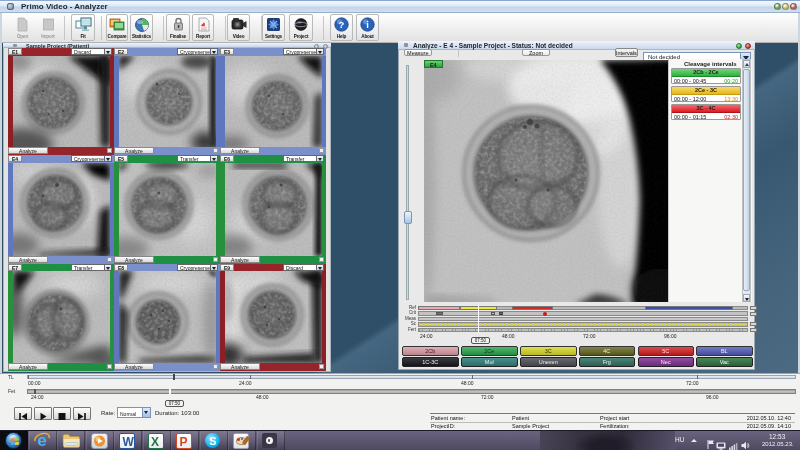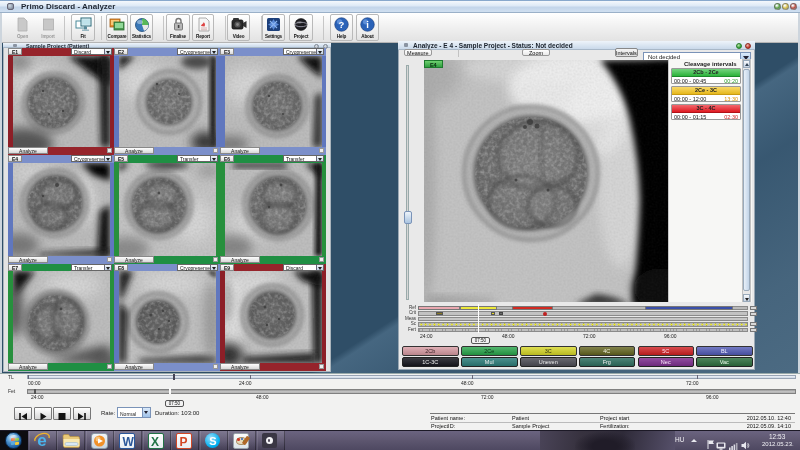--- a/index.html
+++ b/index.html
@@ -51,21 +51,21 @@
 #taskbar{left:0;top:430px;width:800px;height:20px;background:linear-gradient(#6b6480 0%,#5d566f 50%,#4e4861 100%);border-top:1px solid #1c1926;}
 .tkcell{position:absolute;top:1px;height:19px;width:28px;
  background:linear-gradient(rgba(255,255,255,0.13),rgba(255,255,255,0.04) 55%,rgba(0,0,0,0.12));
  border-left:1px solid rgba(255,255,255,0.10);border-right:1px solid rgba(0,0,0,0.35);}
 .trayt{position:absolute;color:#f2f2f6;font-size:6px;}
 </style></head><body>
 <div id="root">
 
 <div id="titlebar" class="abs"></div>
 <div class="abs" style="left:7px;top:3px;width:7px;height:7px;background:radial-gradient(circle at 35% 35%,#cfd8e2,#8a96a6 70%,#6a7686);border-radius:2px;border:1px solid #667;"></div>
-<div class="txt" style="left:21px;top:2px;font-size:8px;font-weight:bold;color:#1c2430;">Primo Discard - Analyzer</div>
+<div class="txt" style="left:21px;top:2px;font-size:8px;font-weight:bold;color:#1c2430;">Primo Video - Analyzer</div>
 <div class="circ" style="left:774px;top:3px;width:7px;height:7px;background:radial-gradient(circle at 35% 30%,#ffffffcc 8%,#5ba345 55%,#00000044);border:1px solid #55555588;"></div>
 <div class="circ" style="left:782px;top:3px;width:7px;height:7px;background:radial-gradient(circle at 35% 30%,#ffffffcc 8%,#d9c24a 55%,#00000044);border:1px solid #55555588;"></div>
 <div class="circ" style="left:790px;top:3px;width:7px;height:7px;background:radial-gradient(circle at 35% 30%,#ffffffcc 8%,#bd4f41 55%,#00000044);border:1px solid #55555588;"></div>
 <div id="toolbar" class="abs">
 <div class="tbb dis" style="left:10px;width:25px;">
         <div style="position:absolute;top:2px;left:0;width:100%;text-align:center;"><svg width="15" height="15" viewBox="0 0 15 15">
             <path d="M3 1h6l3 3v10H3z" fill="#c9c9c9" stroke="#b0b0b0" stroke-width="0.8"></path>
           </svg></div>
         <div class="tbl">Open</div>
       </div>

